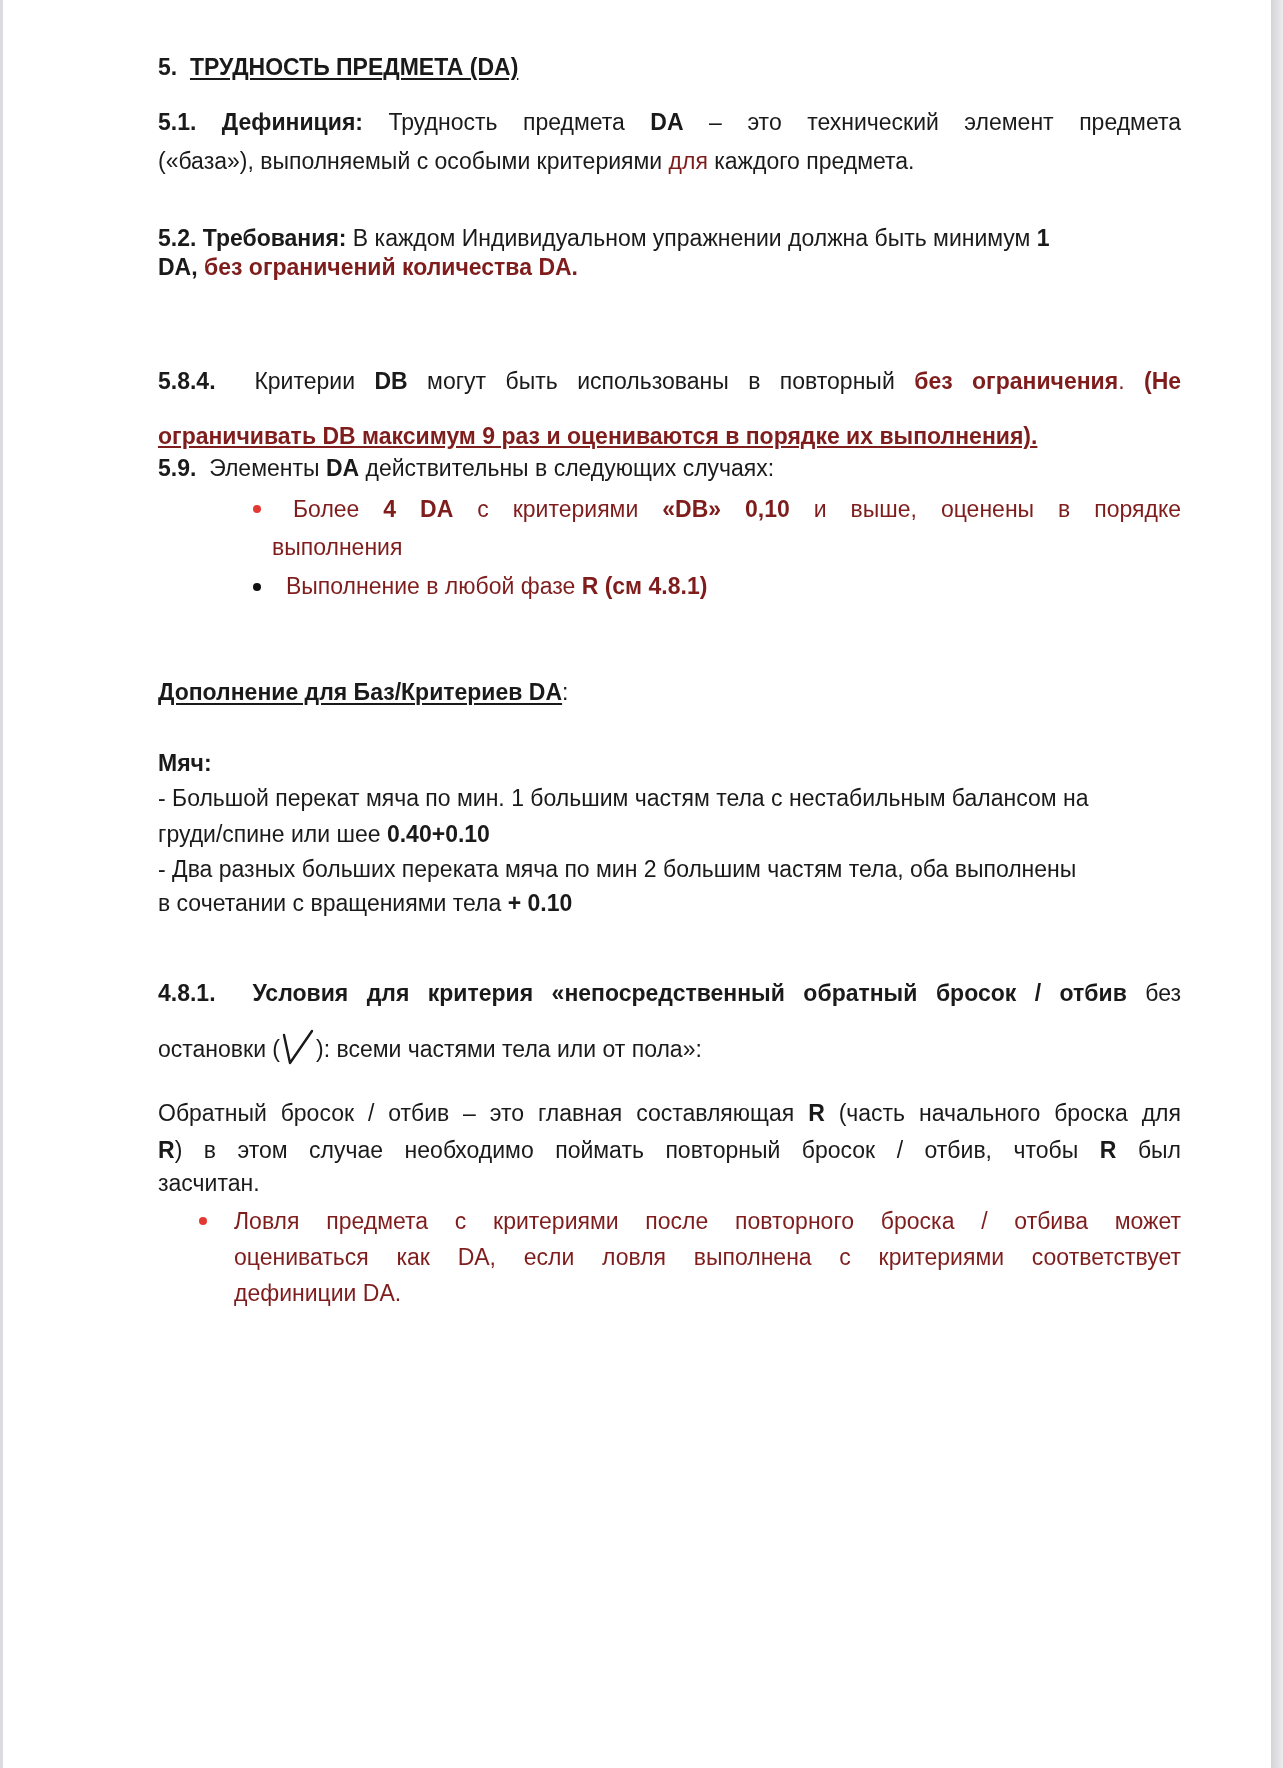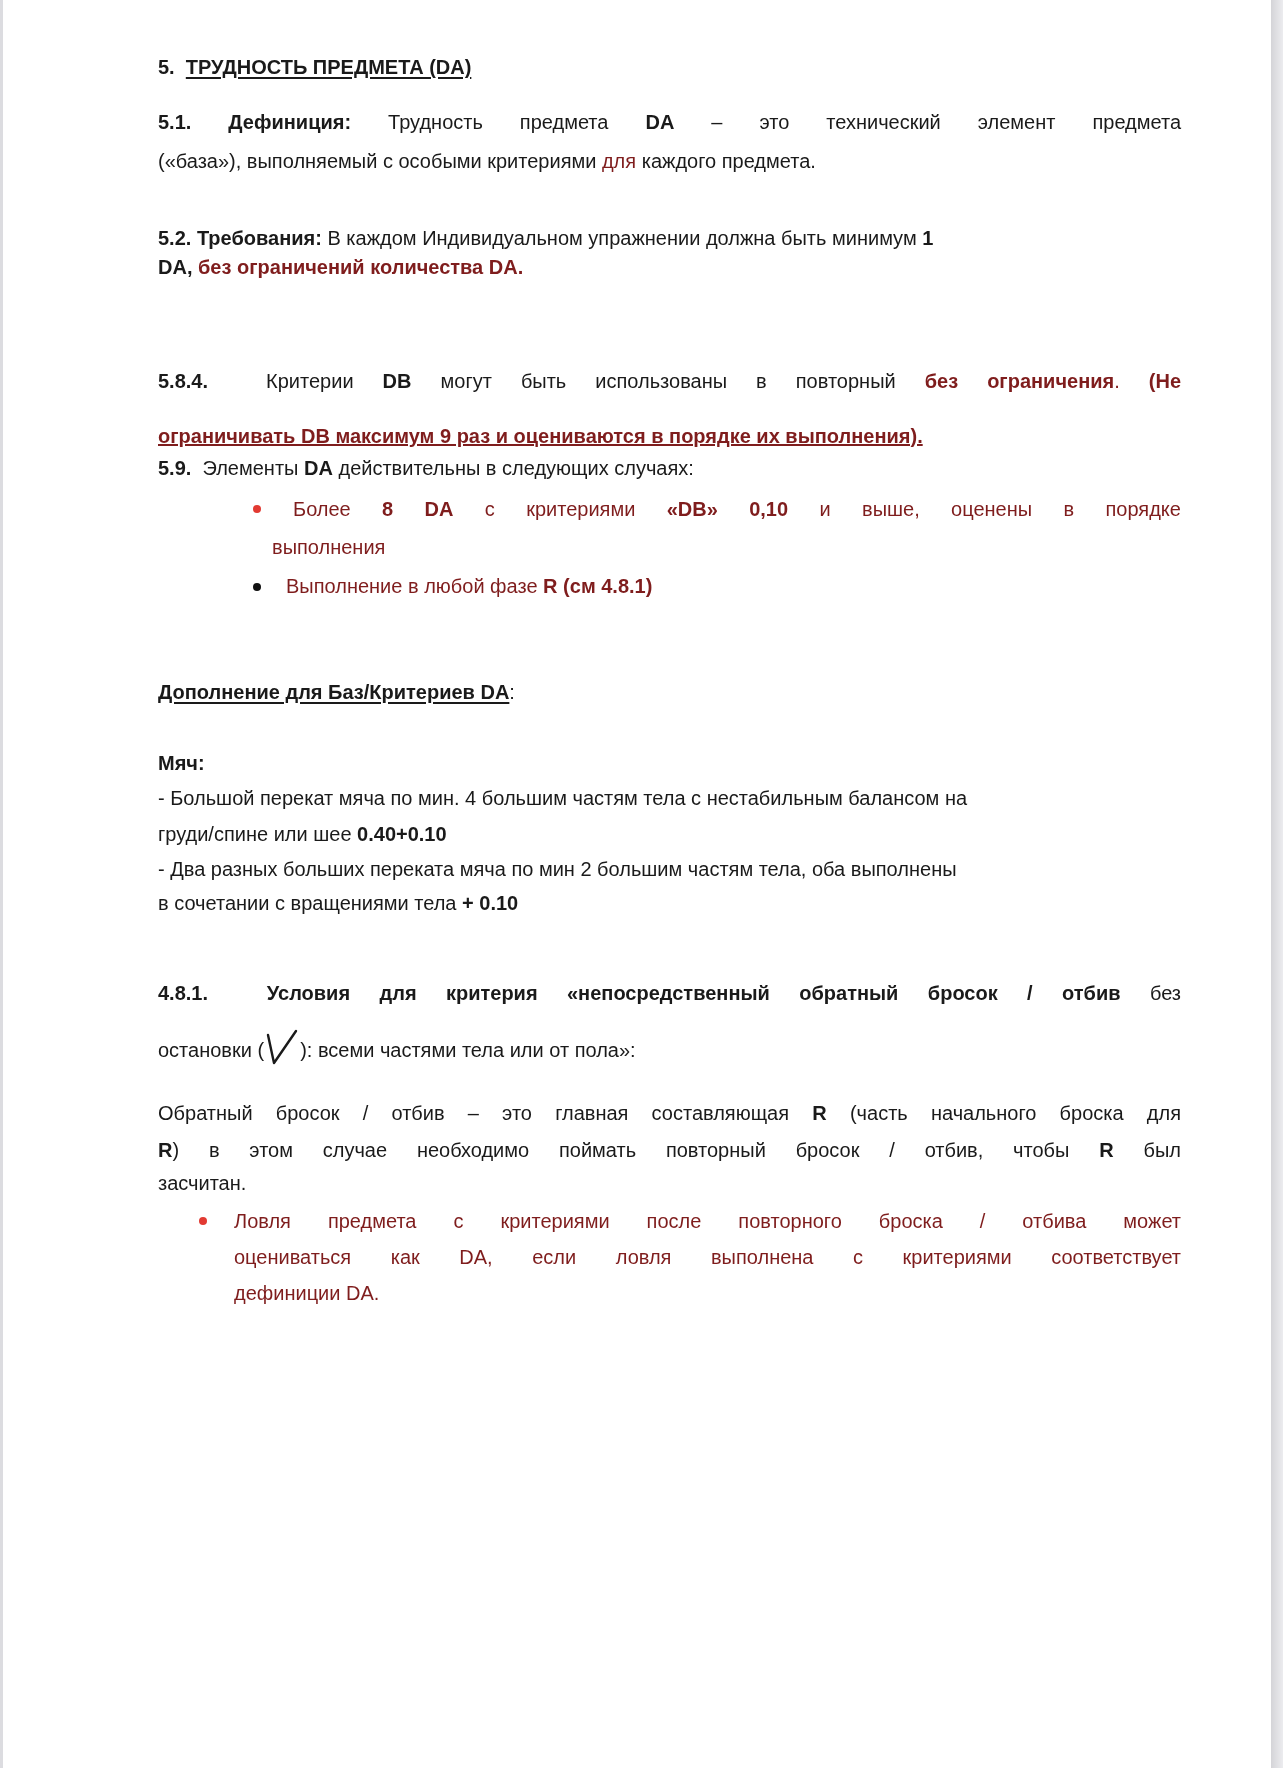--- a/index.html
+++ b/index.html
@@ -5,21 +5,21 @@
   html, body { margin: 0; padding: 0; }
   body {
     width: 1283px; height: 1768px; position: relative; overflow: hidden;
     background: #ffffff;
     font-family: "Liberation Sans", "DejaVu Sans", sans-serif;
     color: #1a1a1a;
   }
   .edge-left { position: absolute; left: 0; top: 0; width: 3px; height: 1768px; background: #dcdce0; }
   .edge-right { position: absolute; left: 1271px; top: 0; width: 12px; height: 1768px; background: linear-gradient(to right, #d4d4d8, #ececef); }
   .page { position: absolute; left: 0; top: 0; width: 1271px; height: 1768px; }
-  .ln { position: absolute; left: 158px; width: 1023px; font-size: 20px; line-height: 30px; white-space: nowrap; }
+  .ln { position: absolute; left: 158px; width: 1023px; font-size: 23px; line-height: 30px; white-space: nowrap; }
   .just { text-align: justify; text-align-last: justify; }
   .b { font-weight: bold; }
   .u { text-decoration: underline; text-decoration-thickness: 2px; text-underline-offset: 3px; }
   .red { color: #7f1d1d; }
   .dot { position: absolute; width: 8px; height: 8px; border-radius: 50%; }
   .vmark { display: inline-block; width: 36px; height: 40px; vertical-align: -10px; }
 </style>
 </head>
 <body>
 
@@ -66,38 +66,38 @@
   <div class="ln" style="top:453px;">
     <span class="b">5.9.</span>&nbsp;
     <span>Элементы</span>
     <span class="b">DA</span>
     <span>действительны в следующих случаях:</span>
   </div>
 
   <span class="dot" style="left:253px; top:505px; background:#e23a32;"></span>
   <div class="ln red just" style="top:494px; left:293px; width:888px;">
     <span>Более</span>
-    <span class="b">8 DA</span>
+    <span class="b">4 DA</span>
     <span>с критериями</span>
     <span class="b">«DB» 0,10</span>
     <span>и выше, оценены в порядке</span>
   </div>
   <div class="ln red" style="top:532px; left:272px; width:900px;">выполнения</div>
 
   <span class="dot" style="left:253px; top:583px; background:#111111;"></span>
   <div class="ln red" style="top:571px; left:286px; width:900px;">
     <span>Выполнение в любой фазе</span>
     <span class="b">R (см 4.8.1)</span>
   </div>
 
   <div class="ln b" style="top:677px;">
     <span class="u">Дополнение для Баз/Критериев DA</span><span style="font-weight:normal">:</span>
   </div>
   <div class="ln b" style="top:748px;">Мяч:</div>
-  <div class="ln" style="top:783px;">- Большой перекат мяча по мин. 4 большим частям тела с нестабильным балансом на</div>
+  <div class="ln" style="top:783px;">- Большой перекат мяча по мин. 1 большим частям тела с нестабильным балансом на</div>
   <div class="ln" style="top:819px;">
     <span>груди/спине или шее</span>
     <span class="b">0.40+0.10</span>
   </div>
   <div class="ln" style="top:854px;">- Два разных больших переката мяча по мин 2 большим частям тела, оба выполнены</div>
   <div class="ln" style="top:888px;">
     <span>в сочетании с вращениями тела</span>
     <span class="b">+ 0.10</span>
   </div>
 

